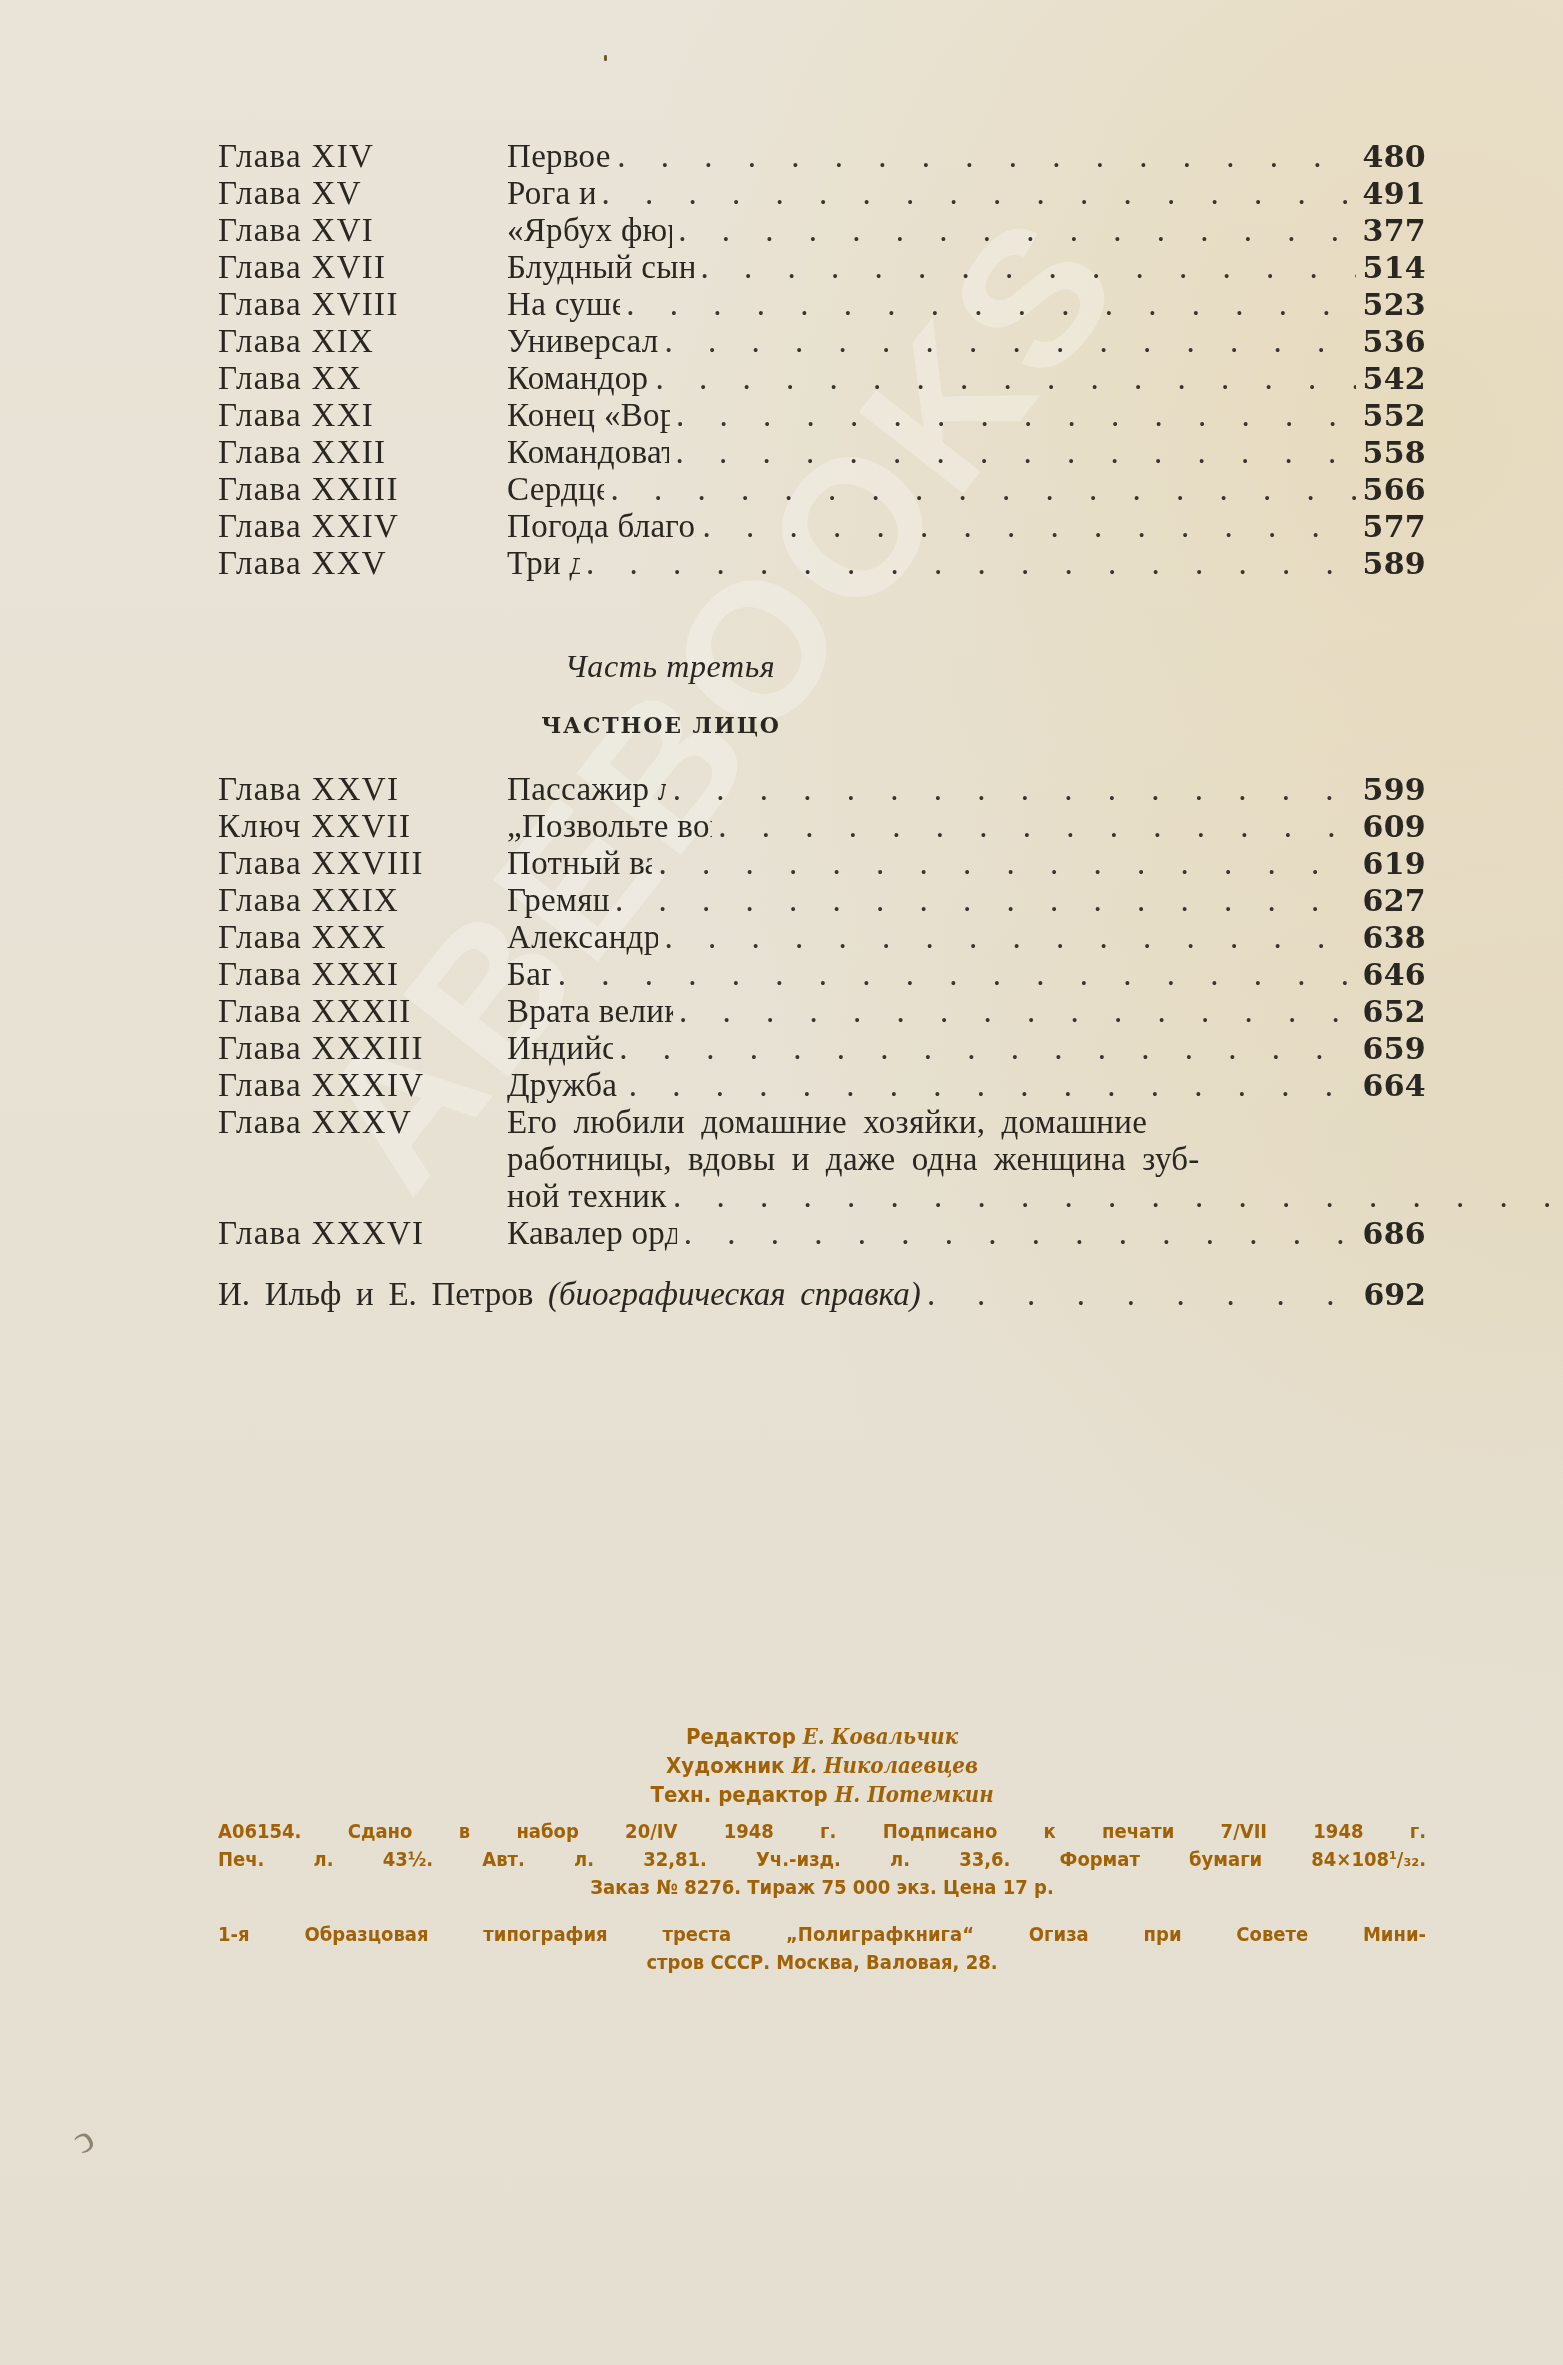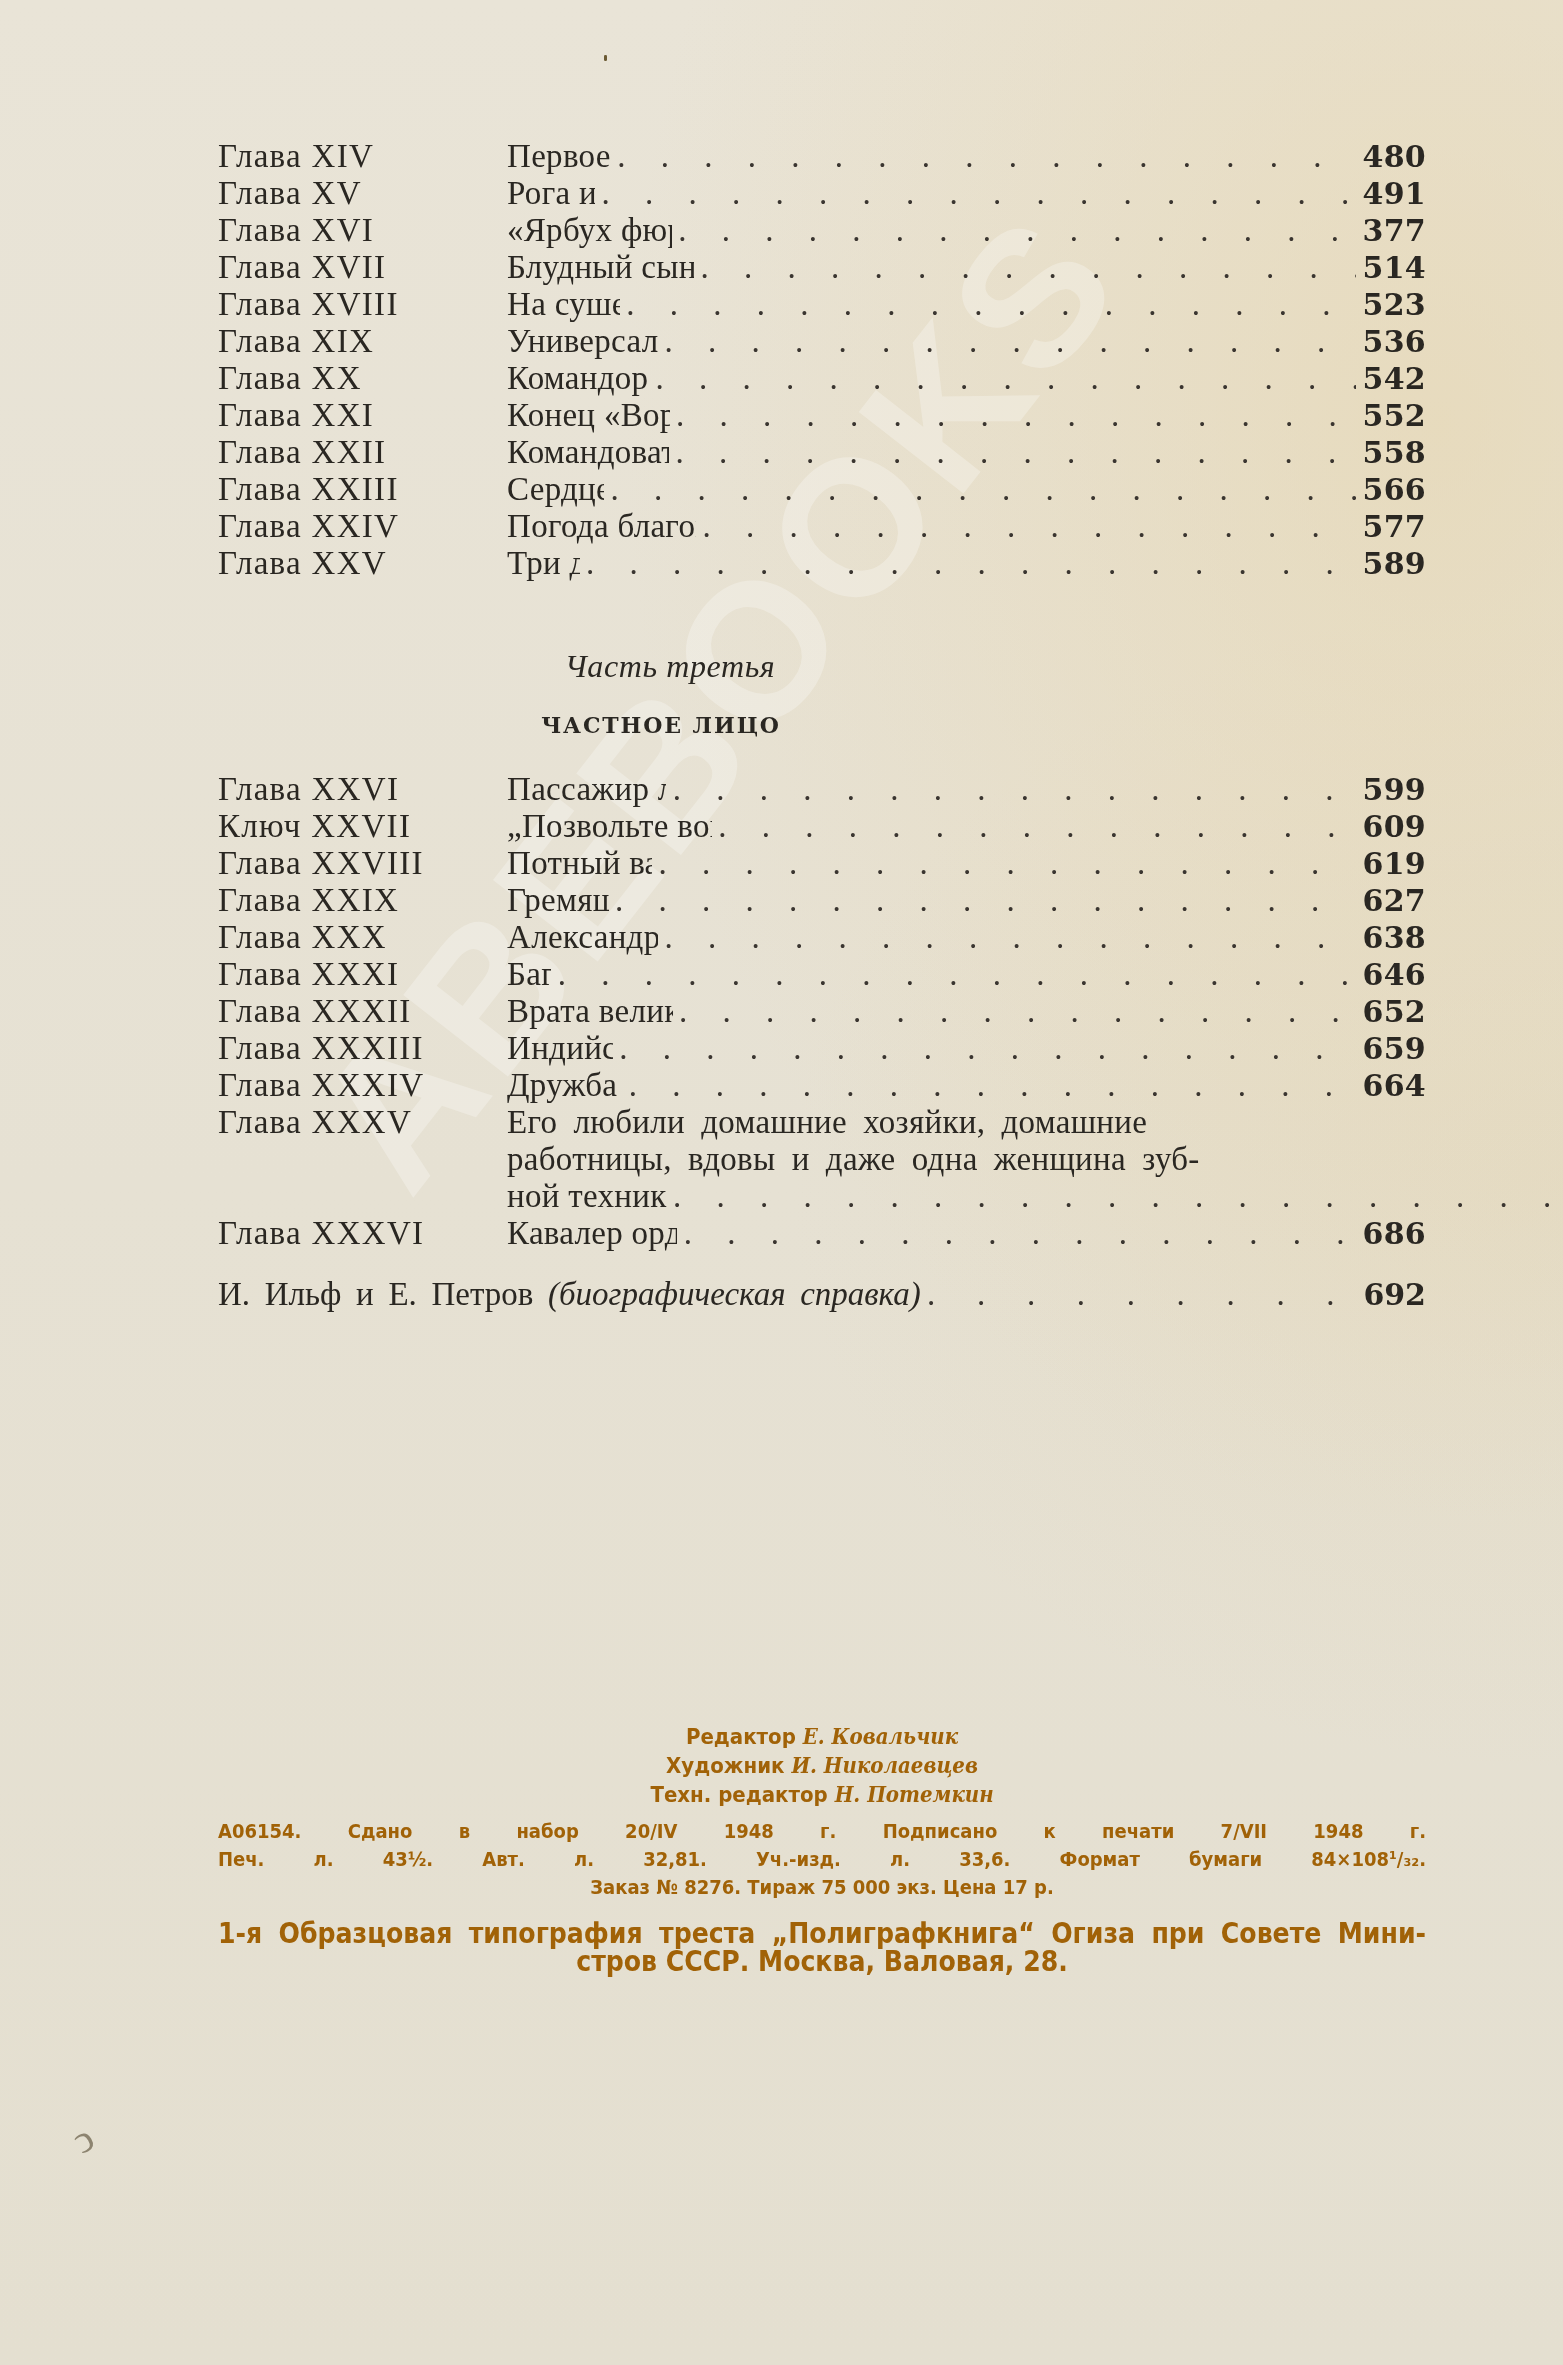--- a/index.html
+++ b/index.html
@@ -206,21 +206,21 @@
     .pubinfo .just {
       text-align: justify;
       text-align-last: justify;
       white-space: nowrap;
     }
     .pubinfo .center {
       text-align: center;
     }
     .printer {
       top: 1920px;
-      font-size: 28px;
+      font-size: 20px;
       line-height: 28px;
     }
     .printer .just {
       text-align: justify;
       text-align-last: justify;
     }
     .printer .center {
       text-align: center;
     }
   </style>

